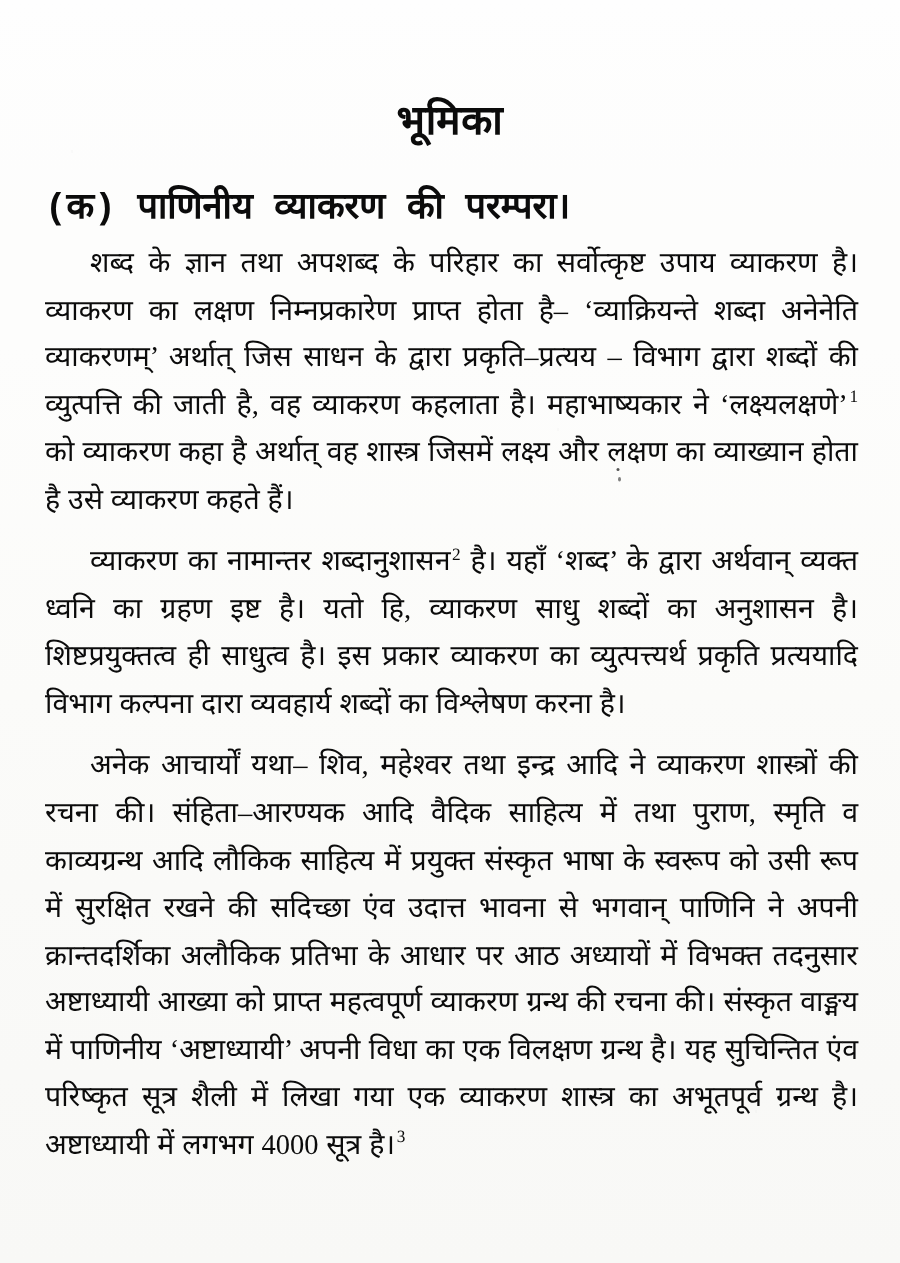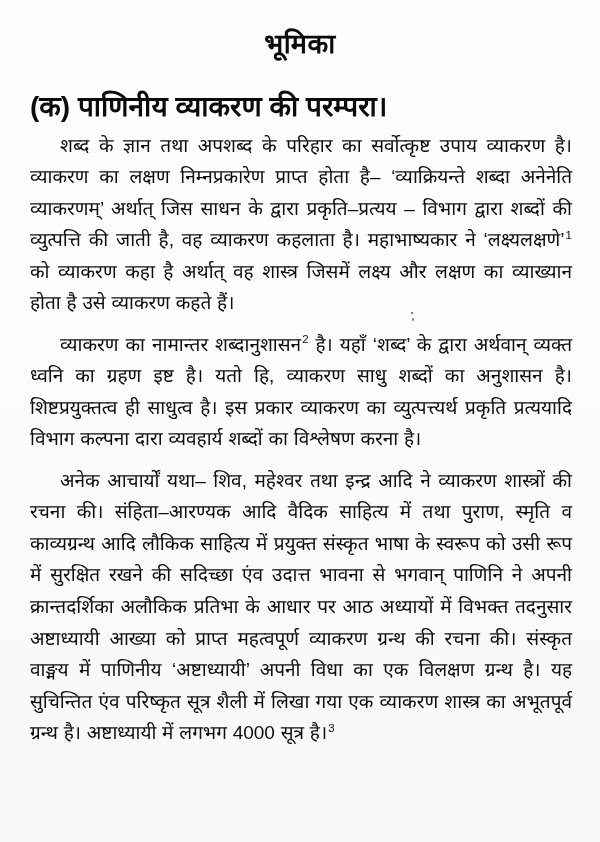--- a/index.html
+++ b/index.html
@@ -28,51 +28,52 @@
       radial-gradient(circle at 31% 71%, rgba(0,0,0,0.014) 0 1px, transparent 1px),
       radial-gradient(circle at 84% 88%, rgba(0,0,0,0.016) 0 1px, transparent 1px),
       linear-gradient(180deg, #ffffff 0%, #fbfbf9 55%, #f8f8f6 100%);
     opacity: 0.9;
   }
 
   .page {
     position: absolute;
     inset: 0;
     padding: 16px;
+    margin-top: 36px;
   }
 
   .doc-title {
     text-align: center;
     font-size: 27px;
     font-weight: bold;
     letter-spacing: 0.5px;
     margin: 12px 0 0 0;
     line-height: 1.25;
     font-family: "Liberation Sans", "DejaVu Sans", sans-serif;
   }
 
   .section-heading {
-    font-size: 28px;
+    font-size: 24px;
     font-weight: bold;
     margin: 26px 0 4px 14px;
     line-height: 1.35;
-    font-family: Liberation Sans, sans-serif;
+    font-family: Liberation Mono, monospace;
   }
   .section-heading.second {
     margin-top: 22px;
   }
 
   .body-par {
     font-size: 19px;
     line-height: 1.66;
     text-align: justify;
     text-justify: inter-word;
     margin: 0 12px 0 14px;
     text-indent: 30px;
-    font-family: Liberation Sans, sans-serif;
+    font-family: Liberation Serif, serif;
     word-spacing: 0.5px;
   }
   .body-par + .body-par {
     margin-top: 10px;
   }
 
   sup.note {
     font-size: 11.5px;
     vertical-align: super;
     line-height: 0;

